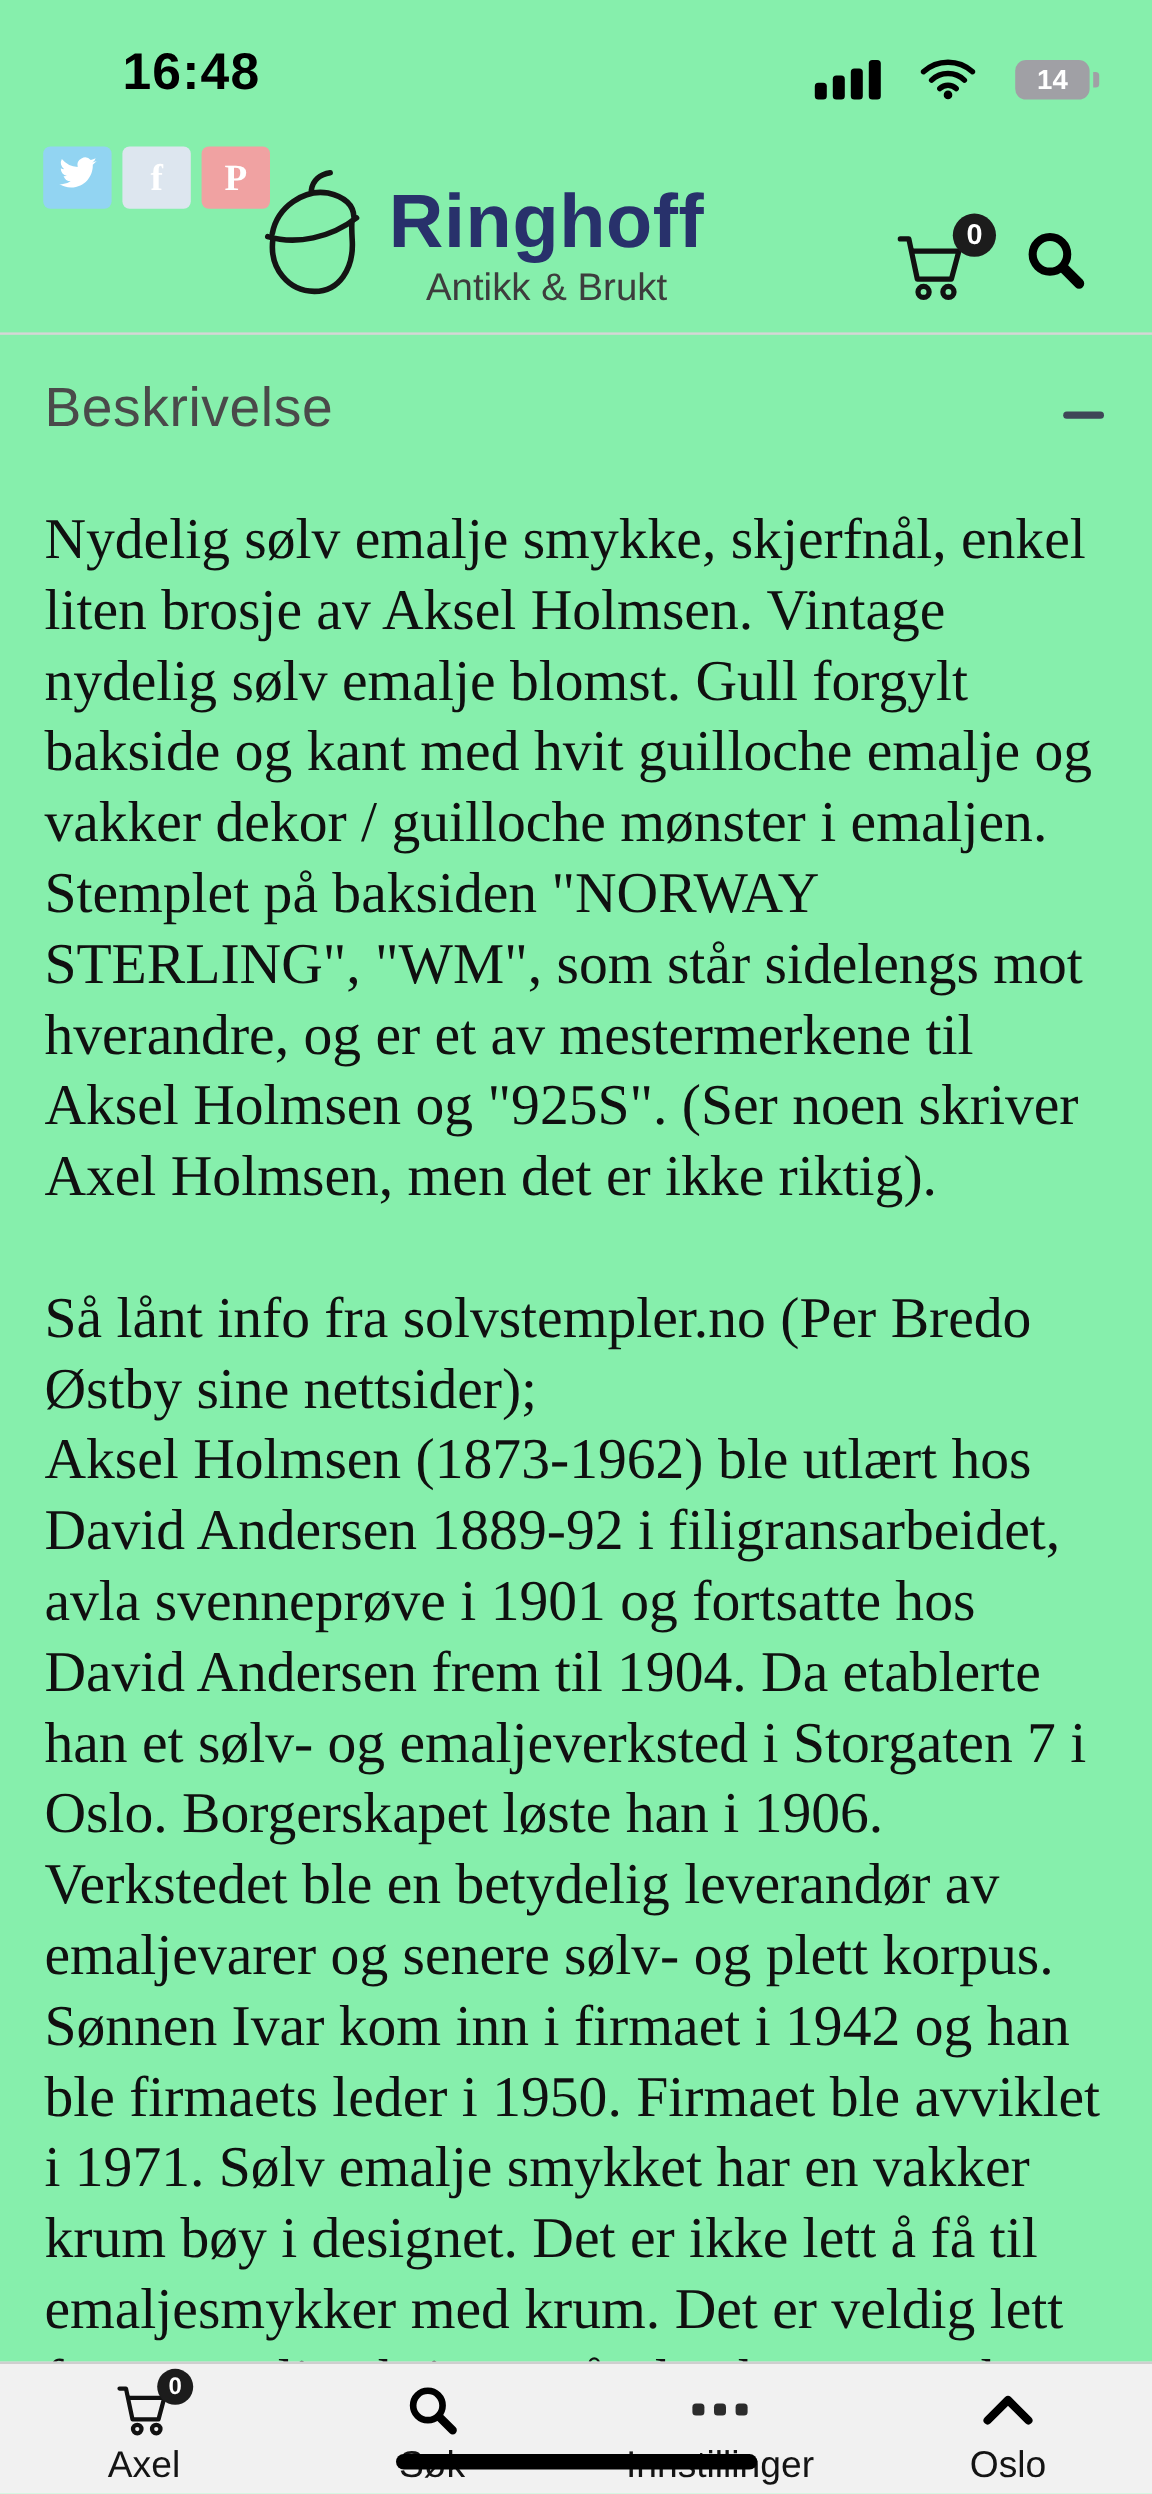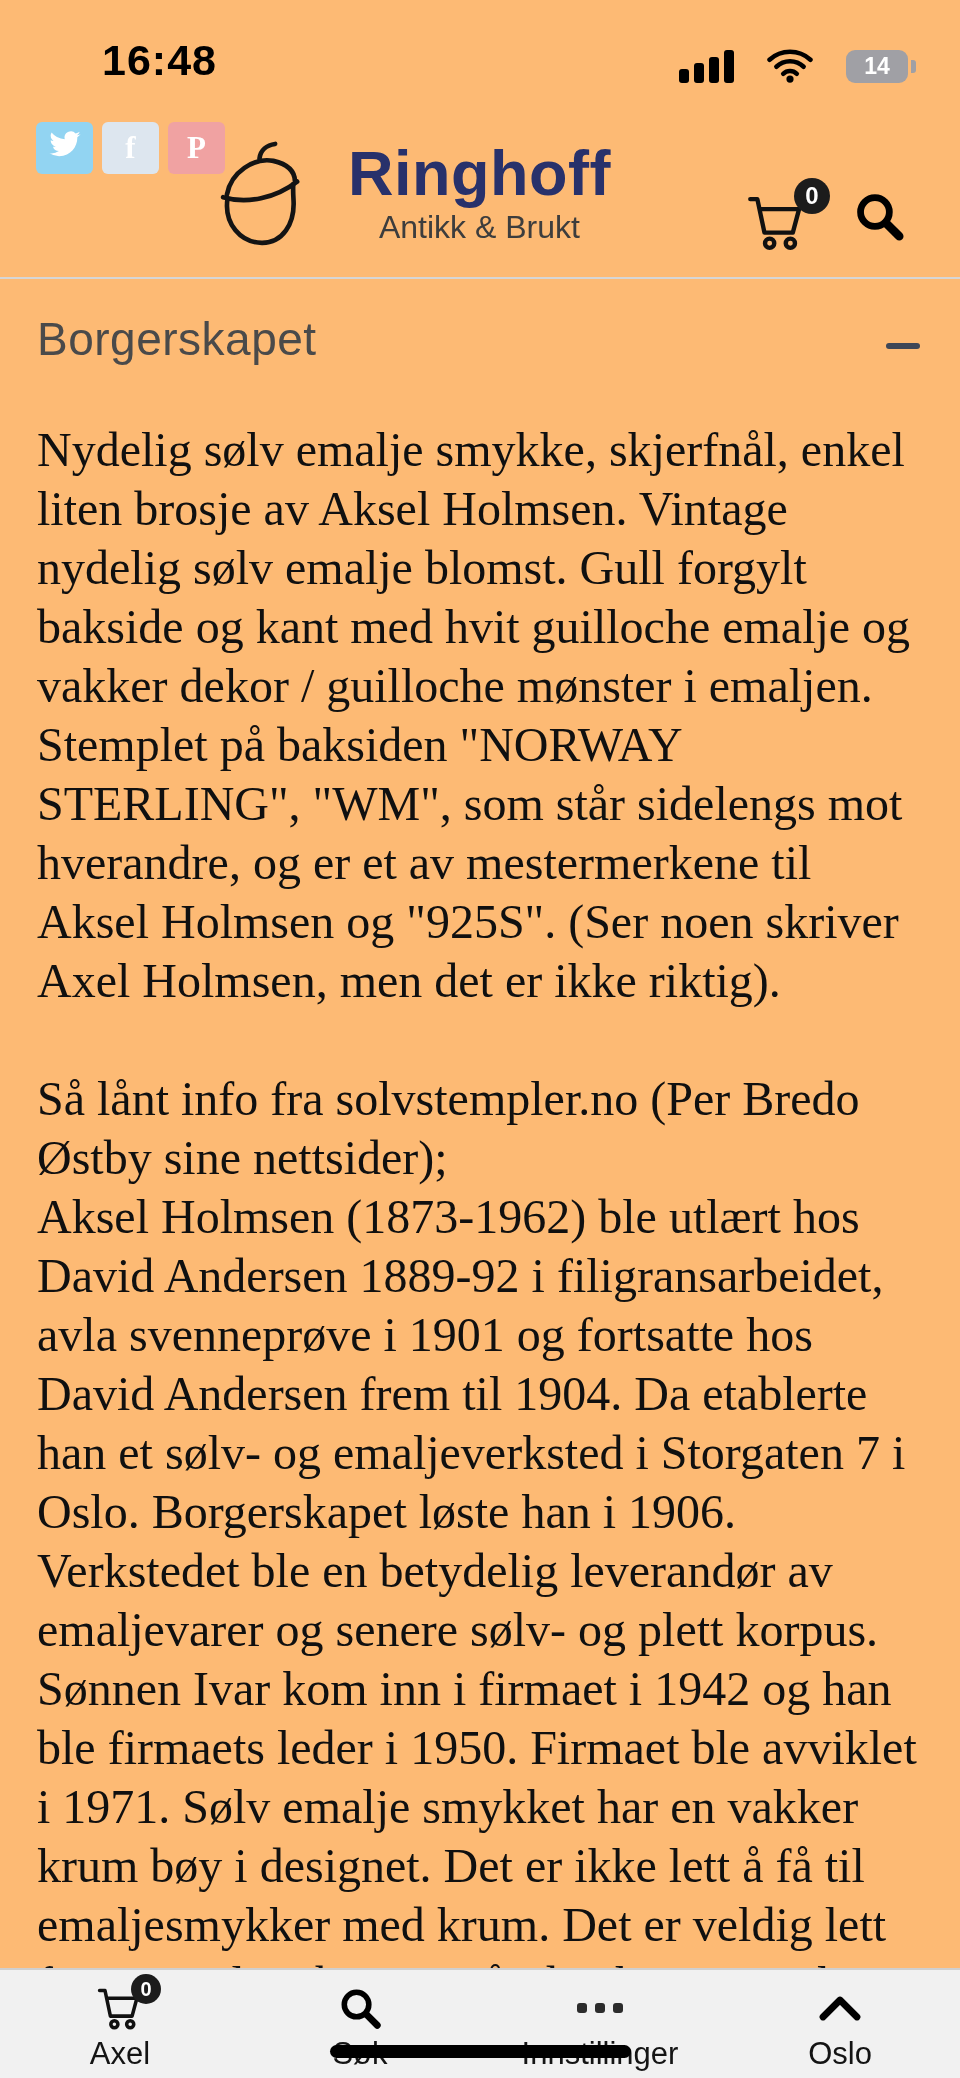--- a/index.html
+++ b/index.html
@@ -1,20 +1,20 @@
 <!DOCTYPE html>
 <html><head>
 <meta charset="utf-8">
 <style>
   html, body { margin: 0; padding: 0; background: #ffffff; }
   .phone {
     position: relative;
     width: 960px;
     height: 2078px;
-    background: #fdba74;
+    background: #86efac;
     overflow: hidden;
     font-family: "Liberation Sans", "DejaVu Sans", sans-serif;
     color: #111;
   }
 
   
   .status-time {
     position: absolute; left: 102px; top: 36px;
     font-size: 43px; font-weight: 700; color: #000; letter-spacing: 1px;
   }
@@ -45,21 +45,21 @@
   .social.twitter { background: #92d4f2; }
   .social.facebook { background: #dde6ef; }
   .social.pinterest { background: #f0a2a2; }
   .social .glyph { font-family: "Liberation Serif", serif; }
 
   
   .hamburger { position: absolute; left: 60px; top: 186px; width: 51px; cursor: pointer; }
   .hamburger .bar { height: 7px; background: #161616; border-radius: 4px; margin-bottom: 10px; }
   .hamburger .bar:last-child { margin-bottom: 0; }
 
-  .logo { position: absolute; left: 200px; top: 140px; display: flex; align-items: flex-start; gap: 24px; cursor: pointer; }
+  .logo { position: absolute; left: 200px; top: 140px; display: flex; align-items: flex-end; cursor: pointer; }
   .acorn svg { width: 124px; height: 118px; display: block; }
   .brand-text { text-align: center; }
   .brand { font-size: 63px; line-height: 66px; font-weight: 600; color: #28316b; letter-spacing: 0.5px; }
   .tagline { font-size: 32px; color: #3d3d3d; margin-top: 3px; font-weight: 400; }
 
   .header-cart { position: absolute; left: 742px; top: 192px; width: 80px; height: 66px; cursor: pointer; }
   .header-cart svg { width: 70px; height: 60px; display: block; }
   .badge {
     position: absolute; top: -14px; right: -8px; width: 36px; height: 36px;
     background: #1c1c1c; color: #fff; border-radius: 50%;
@@ -190,21 +190,21 @@
       <svg viewBox="0 0 24 24" fill="none" stroke="#000" stroke-linecap="round">
         <circle cx="10.2" cy="10.2" r="6.4" stroke-width="3"></circle>
         <path d="M15.2 15.2 L21 21" stroke-width="3.8"></path>
       </svg>
     </span>
   </div>
 
   <div class="divider"></div>
 
   <div class="section-header">
-    <h2 class="section-title">Borgerskapet</h2>
+    <h2 class="section-title">Beskrivelse</h2>
     <span class="minus"></span>
   </div>
 
   <div class="body-text">
     <p>Nydelig sølv emalje smykke, skjerfnål, enkel liten brosje av Aksel Holmsen. Vintage nydelig sølv emalje blomst. Gull forgylt bakside og kant med hvit guilloche emalje og vakker dekor / guilloche mønster i emaljen. Stemplet på baksiden "NORWAY STERLING", "WM", som står sidelengs mot hverandre, og er et av mestermerkene til Aksel Holmsen og "925S". (Ser noen skriver Axel Holmsen, men det er ikke riktig).</p>
     <p>Så lånt info fra solvstempler.no (Per Bredo Østby sine nettsider);
 Aksel Holmsen (1873-1962) ble utlært hos David Andersen 1889-92 i filigransarbeidet, avla svenneprøve i 1901 og fortsatte hos David Andersen frem til 1904. Da etablerte han et sølv- og emaljeverksted i Storgaten 7 i Oslo. Borgerskapet løste han i 1906. Verkstedet ble en betydelig leverandør av emaljevarer og senere sølv- og plett korpus. Sønnen Ivar kom inn i firmaet i 1942 og han ble firmaets leder i 1950. Firmaet ble avviklet i 1971. Sølv emalje smykket har en vakker krum bøy i designet. Det er ikke lett å få til emaljesmykker med krum. Det er veldig lett for at emaljen brister, når den krummes, har jeg hørt. Krummingen skjer etter at emaljen er på, før den er stivnet helt. Og flott taggete form på blomsterbladet!</p>
   </div>
 
   <nav class="bottom-nav">

